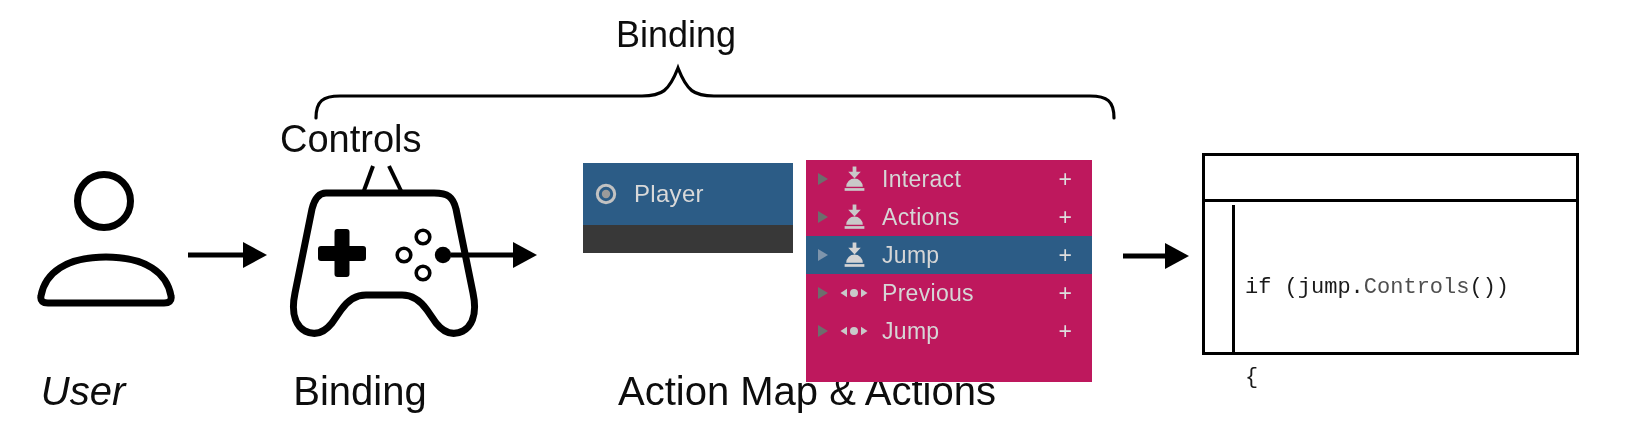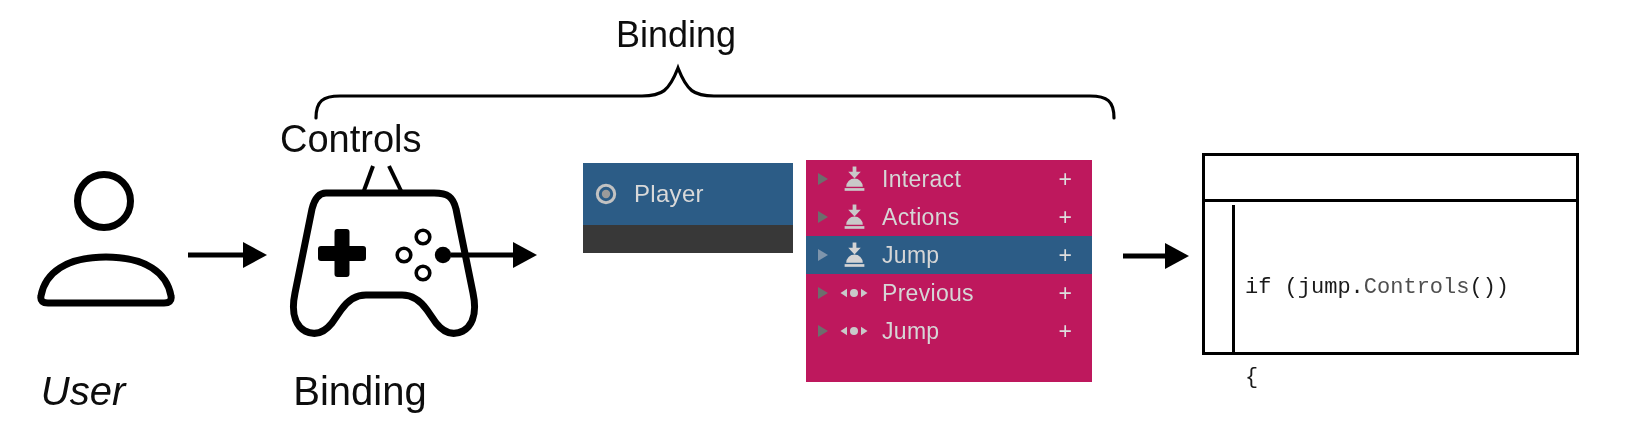--- a/index.html
+++ b/index.html
@@ -100,20 +100,21 @@
     <g>
       <line x1="1123" y1="256" x2="1168" y2="256" stroke="#000" stroke-width="5"></line>
       <polygon points="1165,243 1165,269 1189,256" fill="#000"></polygon>
     </g>
   </svg>
 
   <div id="binding-label" class="abs">Binding</div>
   <div id="controls-label" class="abs">Controls</div>
   <div id="user-caption" class="abs caption">User</div>
   <div id="device-caption" class="abs caption">Binding</div>
+  <div id="ama-caption" class="abs caption">Action Map &amp; Actions</div>
 
   <div id="map-panel" class="abs">
     <div class="map-row selected">
       <span class="micon">
         <svg width="24" height="24" viewBox="0 0 24 24">
           <circle cx="12" cy="12" r="8.7" fill="none" stroke="#c2c2c2" stroke-width="3"></circle>
           <circle cx="12" cy="12" r="4.2" fill="#9a9a9a"></circle>
         </svg>
       </span>
       <span class="mlabel">Player</span>

